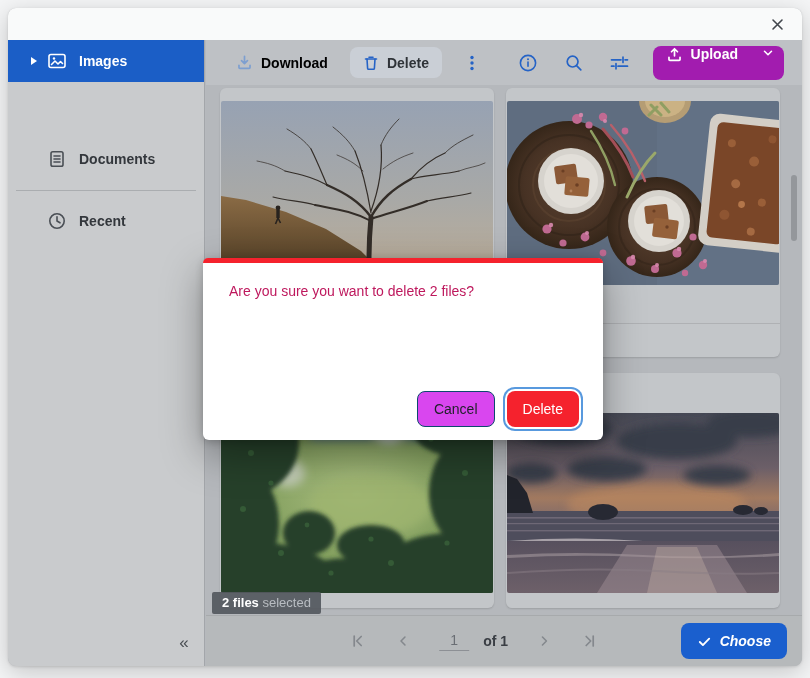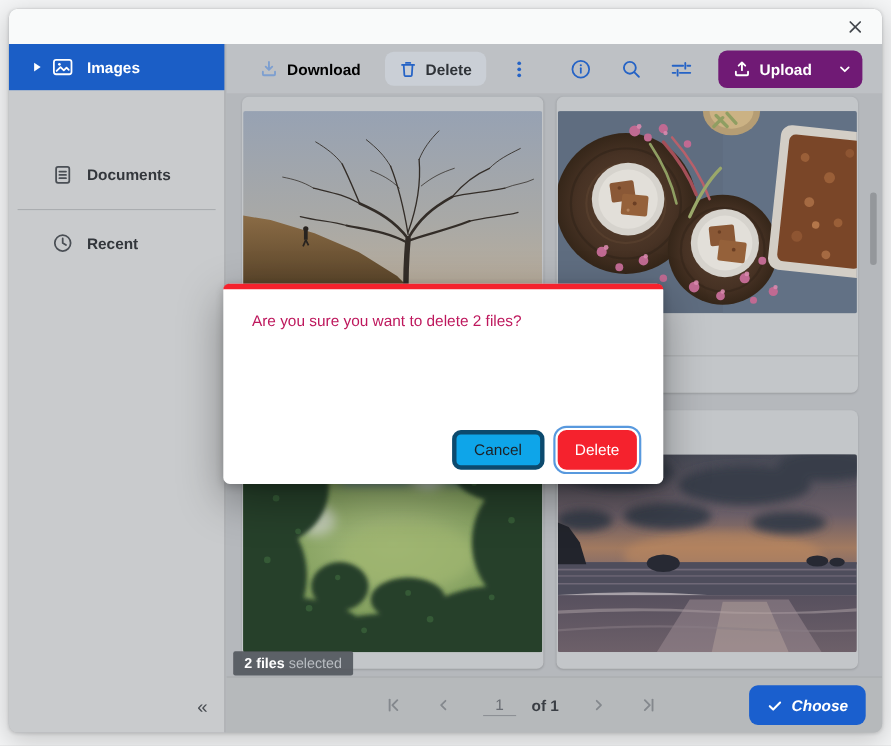--- a/index.html
+++ b/index.html
@@ -62,21 +62,21 @@
     display:flex; align-items:center; gap:8px; margin-left:22px;
     background:#cacfd6; border-radius:8px; padding:7px 13px;
     font-size:14px; font-weight:700; color:#2f3338; cursor:pointer;
   }
   .tb-delete .ico, .tb-kebab, .tb-icon { color:#2563c6; }
   .tb-kebab { margin-left:22px; cursor:pointer; }
   .tb-spacer { flex:1; }
   .tb-icon { width:22px; height:22px; margin-left:24px; cursor:pointer;
     display:flex; align-items:center; justify-content:center; }
   .upload-btn {
-    margin-left:22px; display:flex; align-items:center; background:#701a75;
+    margin-left:22px; display:flex; align-items:flex-start; background:#a21caf;
     border-radius:8px; color:#fff; overflow:hidden; cursor:pointer; height:34px;
   }
   .upload-main { display:flex; align-items:center; gap:8px; padding:0 13px;
     font-size:14px; font-weight:700; }
   .upload-sep { width:1px; background:rgba(255,255,255,.35); margin:5px 0; }
   .upload-caret { display:flex; align-items:center; padding:0 9px; }
 
   
   .grid { position:absolute; left:0; top:45px; right:0; bottom:51px; background:#b5b8bc; overflow:hidden; }
   .card { position:absolute; width:274px; background:#c3c6c9; border-radius:6px;
@@ -118,21 +118,21 @@
   .dlg-header { display:flex; align-items:center; height:61px; padding:0 22px;
     border-bottom:1px solid #e4e6e8; }
   .dlg-trash { color:#f5222d; width:20px; height:22px; }
   .dlg-title { font-size:16px; font-weight:700; color:#1d2127; margin-left:15px; }
   .dlg-close { margin-left:auto; color:#4a4e54; width:22px; height:22px;
     display:flex; align-items:center; justify-content:center; cursor:pointer; }
   .dlg-body { padding:20px 26px 0; font-size:14px; color:#be185d; }
   .dlg-footer { position:absolute; right:22px; bottom:13px; display:flex; gap:12px; }
   .btn { height:36px; border-radius:8px; font-size:14px; font-family:inherit;
     display:flex; align-items:center; padding:0 16px; cursor:pointer; }
-  .btn-cancel { background:#0ea5e9; border:4px solid #0c4a6e; color:#1d2127; }
+  .btn-cancel { background:#d946ef; border:1px solid #0c4a6e; color:#1d2127; }
   .btn-danger { background:#f5222d; border:none; color:#fff;
     box-shadow:0 0 0 2px #fff, 0 0 0 4px #5899de; margin-right:2px; }
 </style>
 </head>
 <body>
 
 <div class="window">
 
   <div class="topbar">
     <div class="win-close">

